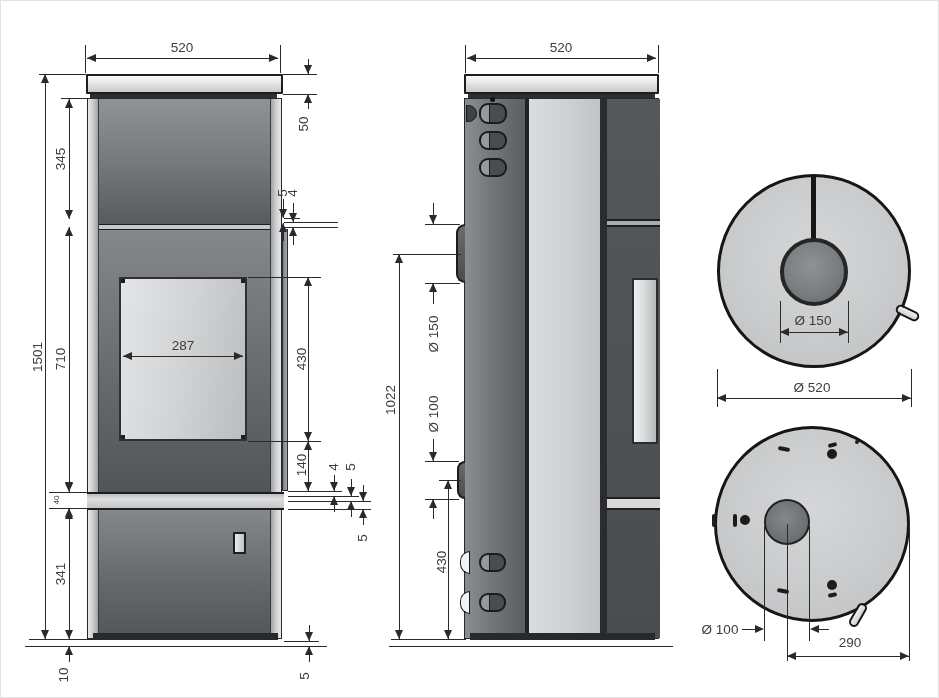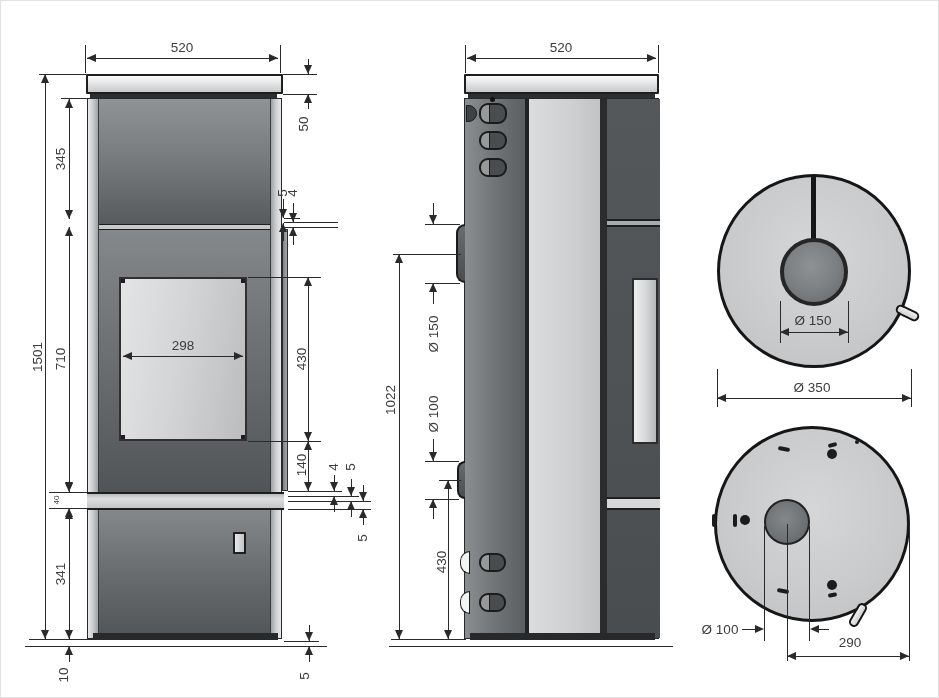--- a/index.html
+++ b/index.html
@@ -116,21 +116,21 @@
     <div class="dim dimv" style="left:281px;top:192px;">5</div>
     <div class="vl" style="left:292px;top:202px;height:19px;"></div>
     <div class="ad" style="left:288px;top:212px;"></div>
     <div class="vl" style="left:292px;top:226px;height:18px;"></div>
     <div class="au" style="left:288px;top:226px;"></div>
     <div class="dim dimv" style="left:291px;top:192px;">4</div>
 
     <div class="hl" style="left:122px;top:355px;width:120px;"></div>
     <div class="al" style="left:122px;top:351px;"></div>
     <div class="ar" style="left:233px;top:351px;"></div>
-    <div class="dim" style="left:182px;top:344px;">298</div>
+    <div class="dim" style="left:182px;top:344px;">287</div>
 
     <div class="hl" style="left:247px;top:276px;width:73px;"></div>
     <div class="hl" style="left:247px;top:440px;width:73px;"></div>
     <div class="vl" style="left:307px;top:276px;height:164px;"></div>
     <div class="au" style="left:303px;top:276px;"></div>
     <div class="ad" style="left:303px;top:431px;"></div>
     <div class="dim dimv" style="left:300px;top:358px;">430</div>
 
     <div class="vl" style="left:307px;top:440px;height:50px;"></div>
     <div class="au" style="left:303px;top:440px;"></div>
@@ -243,21 +243,21 @@
     <div class="hl" style="left:89px;top:191px;width:68px;"></div>
     <div class="al" style="left:89px;top:187px;"></div>
     <div class="ar" style="left:148px;top:187px;"></div>
     <div class="dim" style="left:122px;top:179px;">Ø 150</div>
 
     <div class="vl" style="left:26px;top:228px;height:38px;"></div>
     <div class="vl" style="left:220px;top:228px;height:38px;"></div>
     <div class="hl" style="left:26px;top:257px;width:194px;"></div>
     <div class="al" style="left:26px;top:253px;"></div>
     <div class="ar" style="left:211px;top:253px;"></div>
-    <div class="dim" style="left:121px;top:246px;">Ø 350</div>
+    <div class="dim" style="left:121px;top:246px;">Ø 520</div>
   </div>
 
   <div class="abs" style="left:690px;top:410px;width:249px;height:288px;">
     <div class="abs circleView" style="left:23px;top:15px;width:196px;height:196px;"></div>
     <div class="abs" style="left:73px;top:88px;width:46px;height:46px;border-radius:50%;border:2.5px solid #222;background:radial-gradient(circle at 45% 42%,#85888a 0%,#6f7274 60%,#5c5f61 100%);"></div>
 
     <div class="mark" style="left:87px;top:36px;width:12px;height:4px;transform:rotate(10deg);"></div>
     <div class="mark" style="left:137px;top:32px;width:9px;height:4px;transform:rotate(-14deg);"></div>
     <div class="mark dot" style="left:136px;top:38px;width:10px;height:10px;"></div>
     <div class="mark dot" style="left:164px;top:29px;width:4px;height:4px;"></div>

